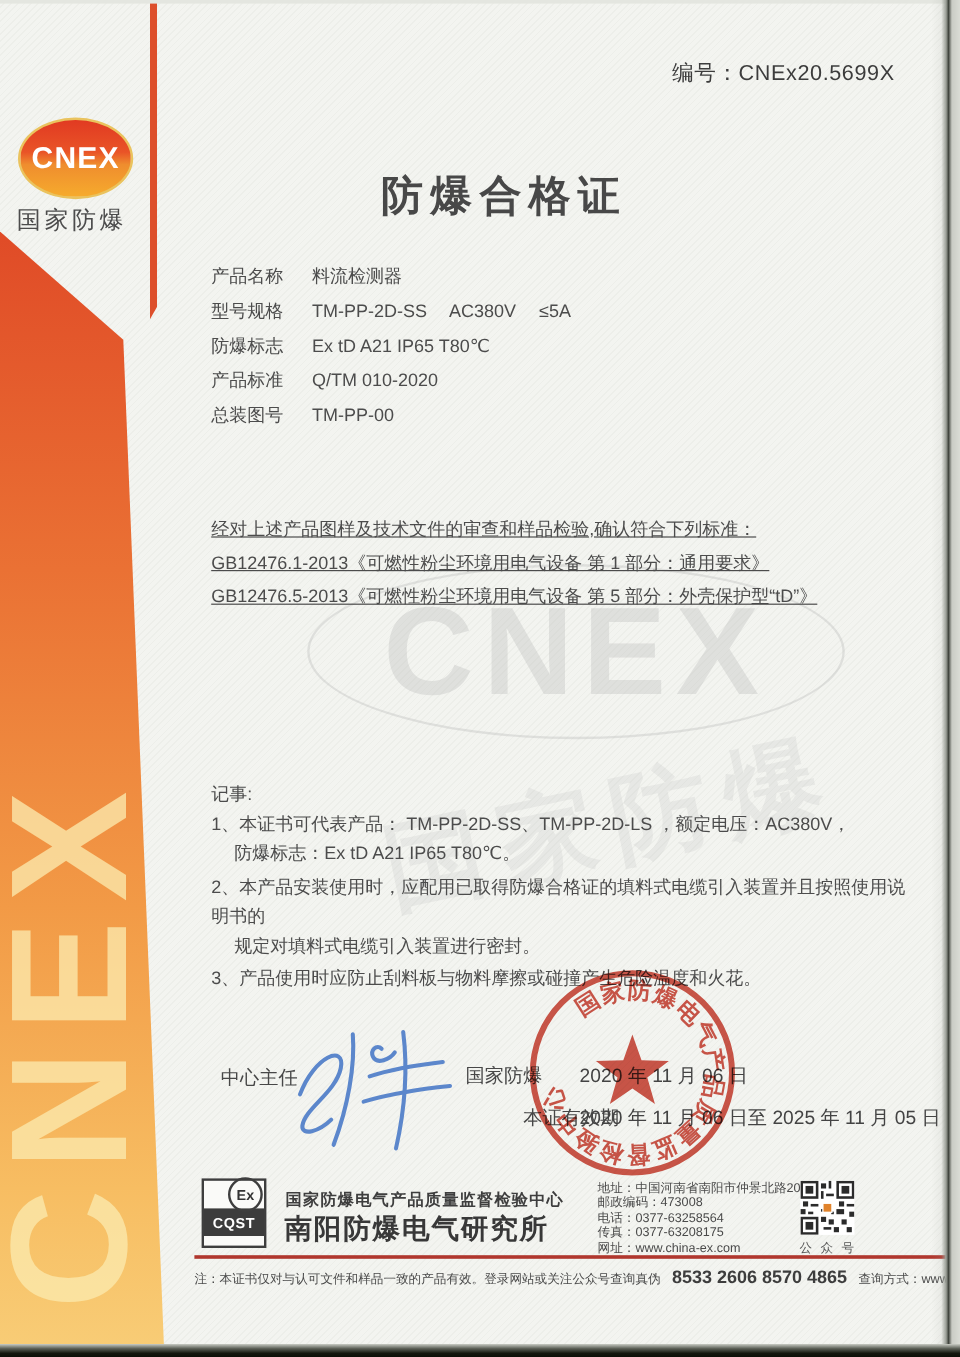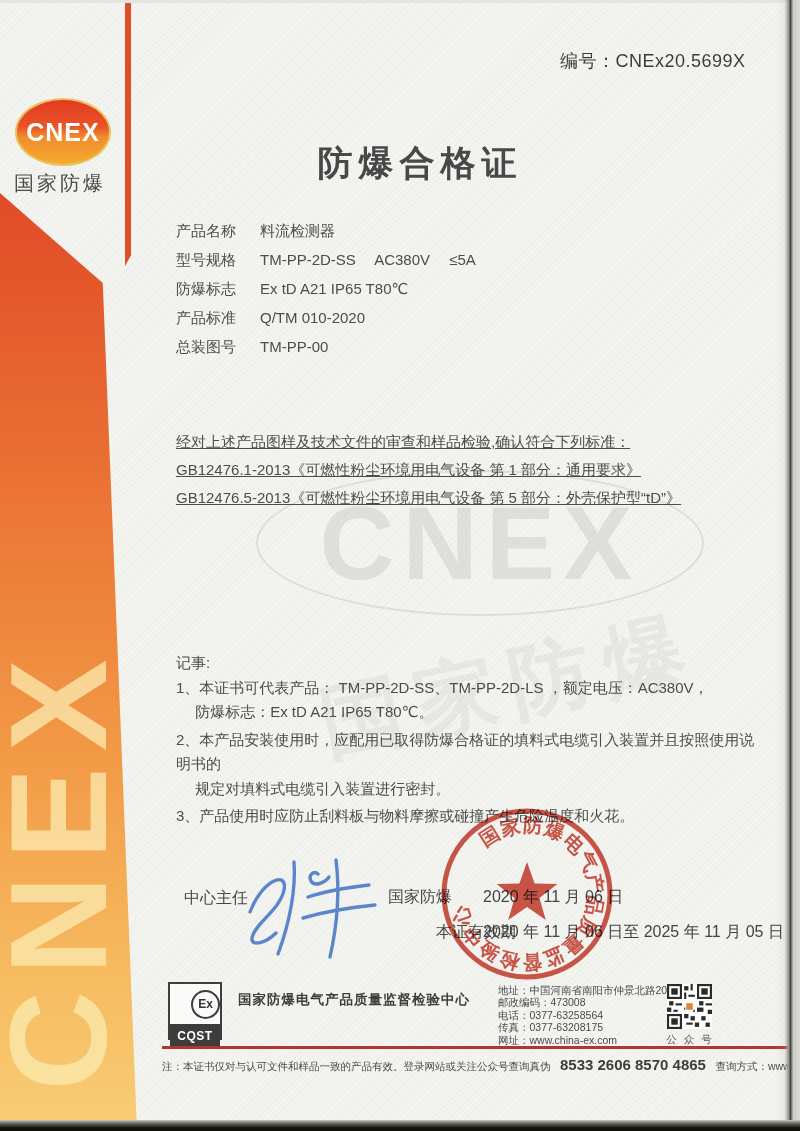--- a/index.html
+++ b/index.html
@@ -64,21 +64,21 @@
   .d-value1{position:absolute;left:483px;top:887px;font-size:16px;color:#434343;z-index:2;}
   .d-label2{position:absolute;left:388px;top:922px;font-size:16px;color:#474747;z-index:2;margin-left:48px;}
   .d-value2{position:absolute;left:483px;top:922px;font-size:16px;color:#434343;z-index:2;}
 
   .stamp{position:absolute;left:438px;top:805px;width:178px;height:178px;z-index:4;
     mix-blend-mode:multiply;opacity:.85;}
 
   
   .badge{position:absolute;left:168px;top:982px;width:54px;height:58px;z-index:2;
     border:2px solid #3e3e3e;background:#fafaf8;box-sizing:border-box;}
-  .badge-top{height:40px;display:flex;align-items:center;justify-content:flex-end;}
+  .badge-top{height:23px;display:flex;align-items:center;justify-content:flex-start;padding-left:20px;}
   .badge-circle{width:25px;height:25px;border:2px solid #3e3e3e;border-radius:50%;
     display:flex;align-items:center;justify-content:center;font-size:12px;font-weight:bold;color:#333;}
   .badge-bottom{height:23px;background:#3c3c3c;color:#fff;font-weight:bold;font-size:12px;
     display:flex;align-items:center;justify-content:center;letter-spacing:.5px;}
   .org-small{position:absolute;left:238px;top:991px;font-size:13.5px;font-weight:600;letter-spacing:1px;color:#3e3e3e;z-index:2;}
   .org-big{position:absolute;left:237px;top:1009px;font-size:23px;font-weight:600;letter-spacing:1.5px;color:#383838;z-index:2;}
   .addr{position:absolute;left:498px;top:984px;font-size:10.5px;line-height:12.4px;color:#4a4a4a;z-index:2;}
   .qr{position:absolute;left:667px;top:984px;width:45px;height:45px;z-index:2;background:#fff;}
   .qr-caption{position:absolute;left:660px;top:1033px;width:60px;text-align:center;
     font-size:10.5px;letter-spacing:2px;color:#555;z-index:2;}
@@ -176,20 +176,21 @@
     </g>
   </svg>
 
   <div class="badge">
     <div class="badge-top">
       <div class="badge-circle">Ex</div>
     </div>
     <div class="badge-bottom">CQST</div>
   </div>
   <div class="org-small">国家防爆电气产品质量监督检验中心</div>
+  <div class="org-big">南阳防爆电气研究所</div>
 
   <div class="addr">
     <div>地址：中国河南省南阳市仲景北路20号</div>
     <div>邮政编码：473008</div>
     <div>电话：0377-63258564</div>
     <div>传真：0377-63208175</div>
     <div>网址：www.china-ex.com</div>
   </div>
 
   <svg class="qr" viewBox="0 0 21 21">

